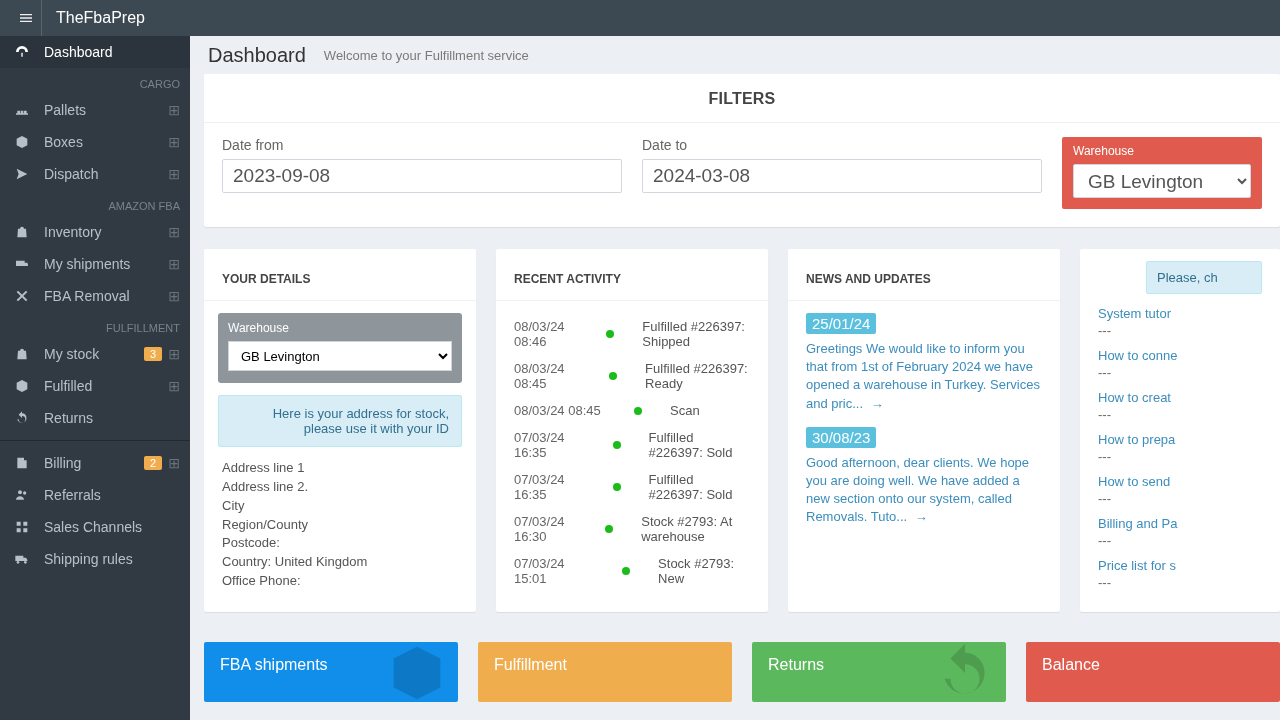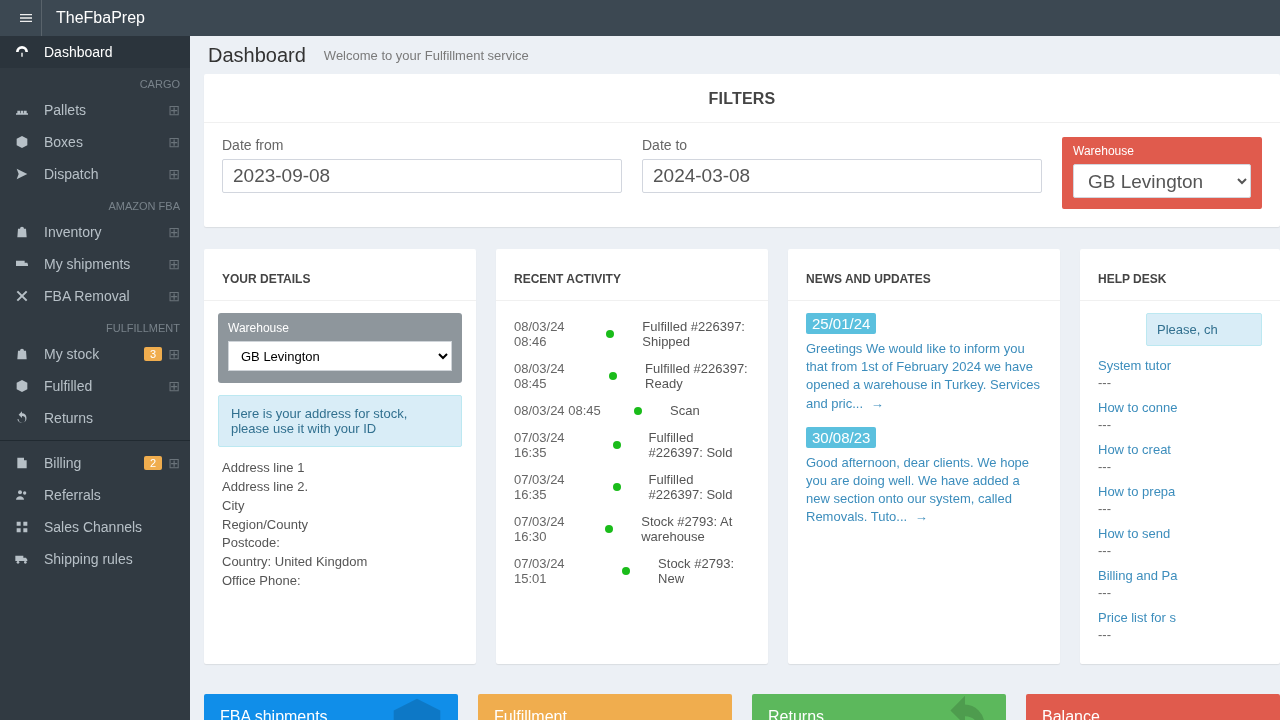--- a/index.html
+++ b/index.html
@@ -45,21 +45,21 @@
   .card{background:#fff;border-radius:2px;box-shadow:0 1px 1px rgba(0,0,0,.08);}
   .details{width:310px;}
   .activity{width:310px;}
   .news{width:310px;}
   .help{flex:1;min-width:200px;}
   .card-title{font-weight:700;font-size:12px;color:#444;padding:14px 18px;border-bottom:1px solid #f0f0f0;margin-top:9px;}
   
   .wh-box{background:#8e969c;border-radius:3px;padding:8px 10px 12px;margin:12px 14px;}
   .wh-box label{color:#fff;font-size:12px;display:block;margin-bottom:6px;}
   .wh-box select{width:100%;height:30px;border:1px solid #cfd4d9;padding:0 8px;font-size:13px;background:#fff;}
-  .alert-info{background:#d9edf7;color:#31708f;border:1px solid #bce8f1;padding:10px 12px;margin:0 14px 12px;font-size:13px;border-radius:2px;}
+  .alert-info{background:#d9edf7;color:#31708f;border:1px solid #bce8f1;padding:10px 12px;margin:0 14px 12px;font-size:13px;border-radius:2px;text-align:right;}
   .addr{padding:0 18px 18px;color:#555;font-size:13px;line-height:1.45;}
   
   .act-list{padding:12px 18px;}
   .act-row{display:flex;align-items:center;gap:28px;padding:6px 0;}
   .act-time{width:92px;color:#666;font-size:13px;}
   .dot{width:8px;height:8px;background:#1abc1a;border-radius:50%;flex:0 0 8px;}
   .act-txt{color:#555;font-size:13px;}
   
   .news-body{padding:12px 18px;}
   .date-badge{display:inline-block;background:#5bc0de;color:#fff;font-size:15px;padding:2px 6px;border-radius:2px;margin-bottom:6px;}
@@ -321,21 +321,20 @@
 
       <div class="card news">
         <div class="card-title">NEWS AND UPDATES</div>
         <div class="news-body" id="news-body">
             <div><span class="date-badge">25/01/24</span><a class="news-link">Greetings We would like to inform you that from 1st of February 2024 we have opened a warehouse in Turkey. Services and pric... <span class="arrow">→</span></a></div>
             <div><span class="date-badge">30/08/23</span><a class="news-link">Good afternoon, dear clients. We hope you are doing well. We have added a new section onto our system, called Removals. Tuto... <span class="arrow">→</span></a></div>
           </div>
       </div>
 
       <div class="card help">
-        <div class="card-title">HELP DESK</div>
         <div class="help-body">
           <div class="help-alert">Please, ch</div>
           <div id="help-links">
               <a class="help-link">System tutor</a>
               <div class="help-dash">---</div>
               <a class="help-link">How to conne</a>
               <div class="help-dash">---</div>
               <a class="help-link">How to creat</a>
               <div class="help-dash">---</div>
               <a class="help-link">How to prepa</a>

